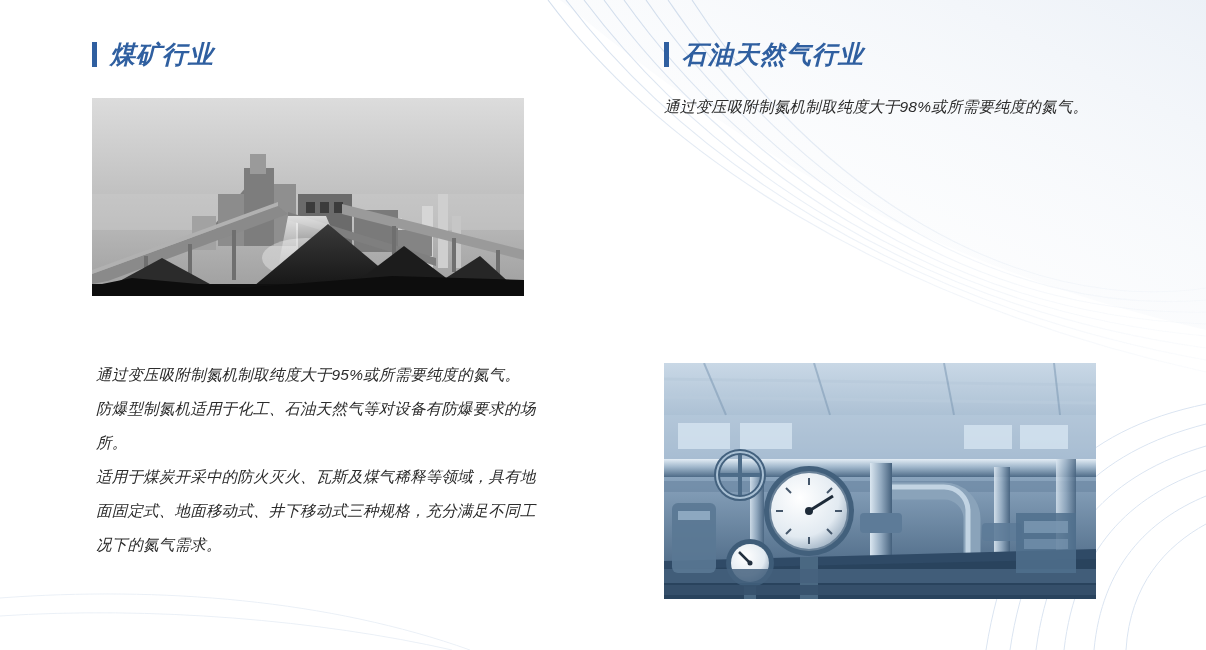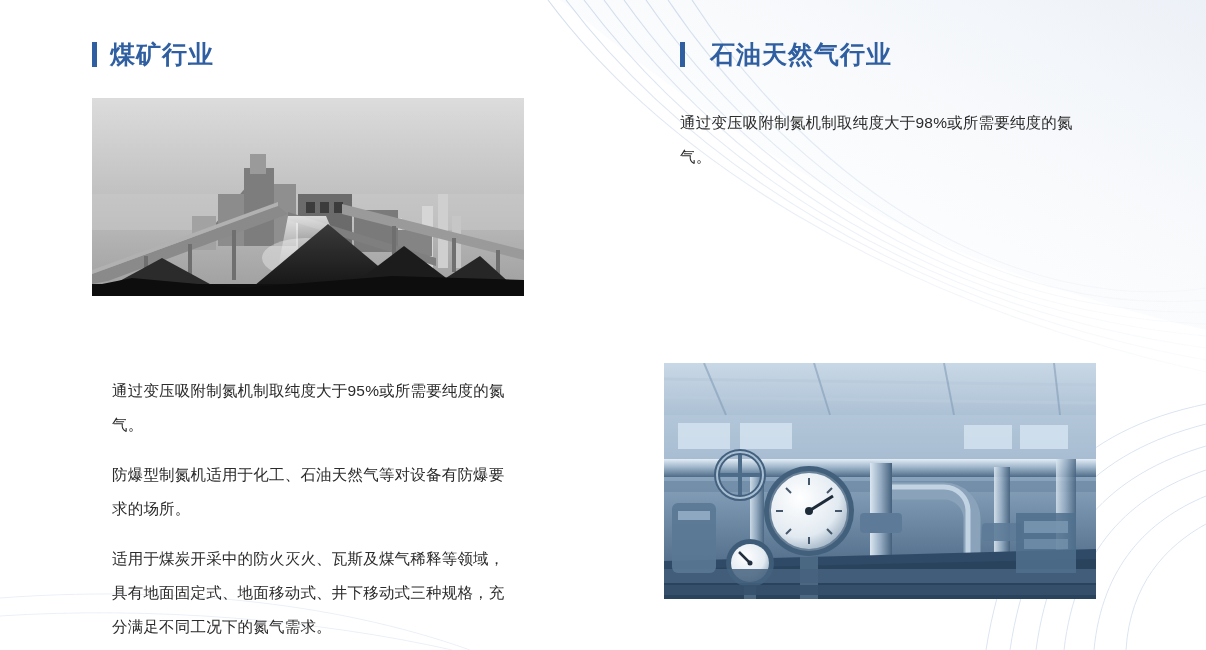--- a/index.html
+++ b/index.html
@@ -22,20 +22,21 @@
     width: 1206px;
     height: 650px;
     pointer-events: none;
   }
 
   
   .page {
     position: relative;
     width: 1206px;
     height: 650px;
+    font-style: italic;
   }
 
   .column {
     position: absolute;
     top: 0;
   }
   .col-left  { left: 92px;  width: 432px; }
   .col-right { left: 664px; width: 432px; }
 
   
@@ -58,21 +59,21 @@
     flex: 0 0 auto;
   }
 
   
   .body-text {
     color: #2b2b2b;
     font-size: 15.5px;
     line-height: 34px;
     letter-spacing: 0.2px;
   }
-  .body-text p { margin: 16px; }
+  .body-text p { margin: 0; }
 
   
   .photo {
     position: relative;
     overflow: hidden;
     background: #2a2a2a;
   }
   .photo-coal {
     width: 432px;
     height: 198px;
@@ -82,21 +83,21 @@
     height: 236px;
   }
   .photo svg { display: block; }
 
   
   .left-title { position: absolute; left: 0;  top: 42px; }
   .left-photo { position: absolute; left: 0;  top: 98px; }
   .left-copy  { position: absolute; left: 4px;  top: 358px; width: 440px; }
 
   
-  .right-title { position: absolute; left: 16px; top: 42px; gap: 12px; }
+  .right-title { position: absolute; left: 0; top: 42px; }
   .right-copy  { position: absolute; left: 0; top: 90px; width: 440px; }
   .right-photo { position: absolute; left: 0; top: 363px; }
 </style>
 </head>
 <body>
 
 <div class="page">
 
   <svg class="bg-decor" viewBox="0 0 1206 650" preserveAspectRatio="none">
     <defs>

